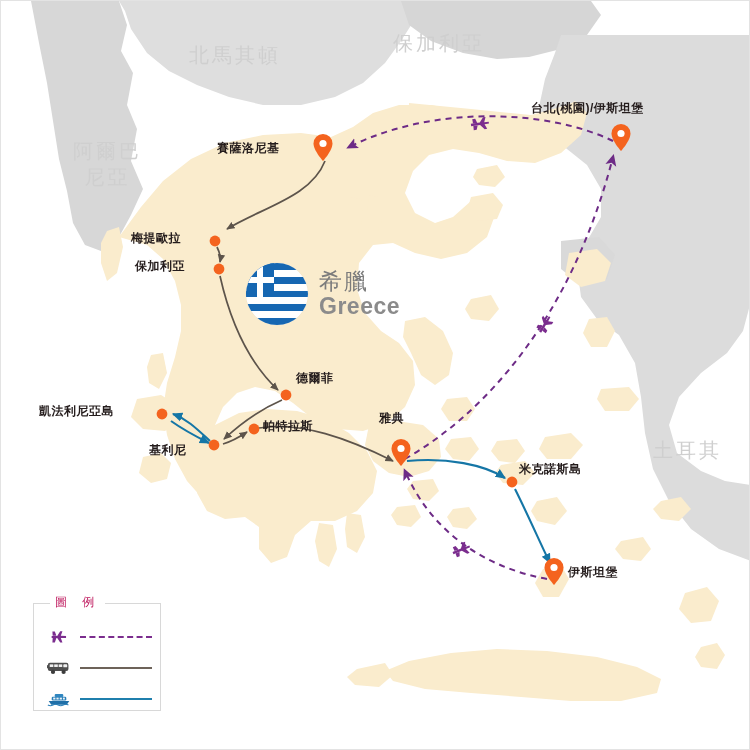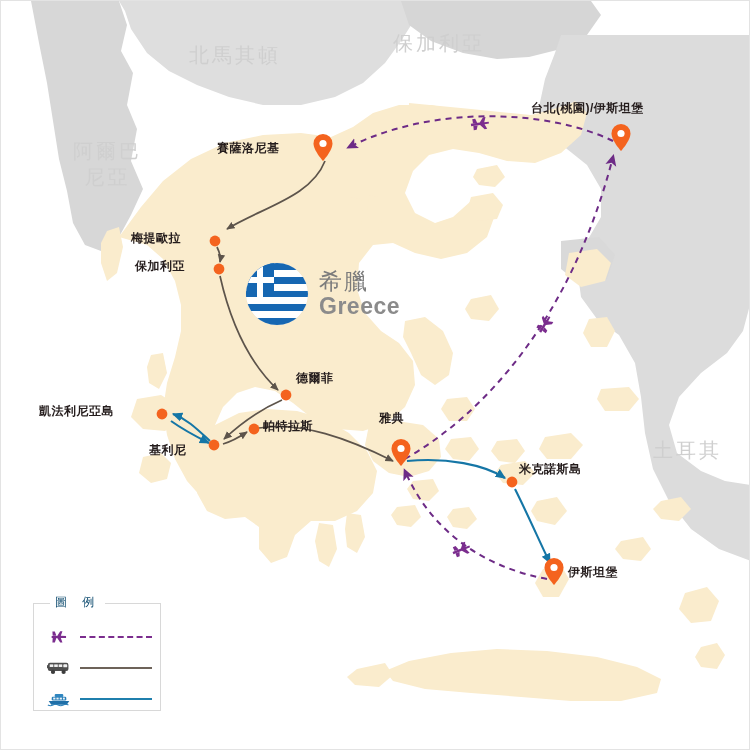--- a/index.html
+++ b/index.html
@@ -73,21 +73,21 @@
   #legend{
     position:absolute;left:32px;top:602px;
     width:128px;height:108px;
     border:1px solid #d8d8d8;
     background:#ffffff;
     box-sizing:border-box;
   }
   #legend-title{
     position:absolute;left:16px;top:-10px;
     background:#ffffff;padding:0 5px;
-    font-size:12px;color:#0c4a6e;letter-spacing:6px;font-weight:400;
+    font-size:12px;color:#be185d;letter-spacing:6px;font-weight:400;
   }
   .legend-row{
     position:absolute;left:12px;width:106px;height:22px;
     display:flex;align-items:center;gap:8px;
   }
   .legend-icon{width:26px;height:20px;flex:0 0 auto;display:flex;align-items:center;justify-content:center;}
   .legend-line{flex:1 1 auto;height:0;}
   .ll-air{border-top:2px dashed #7b2d8e;}
   .ll-bus{border-top:2px solid #6d6359;}
   .ll-sea{border-top:2px solid #1f7fad;}

